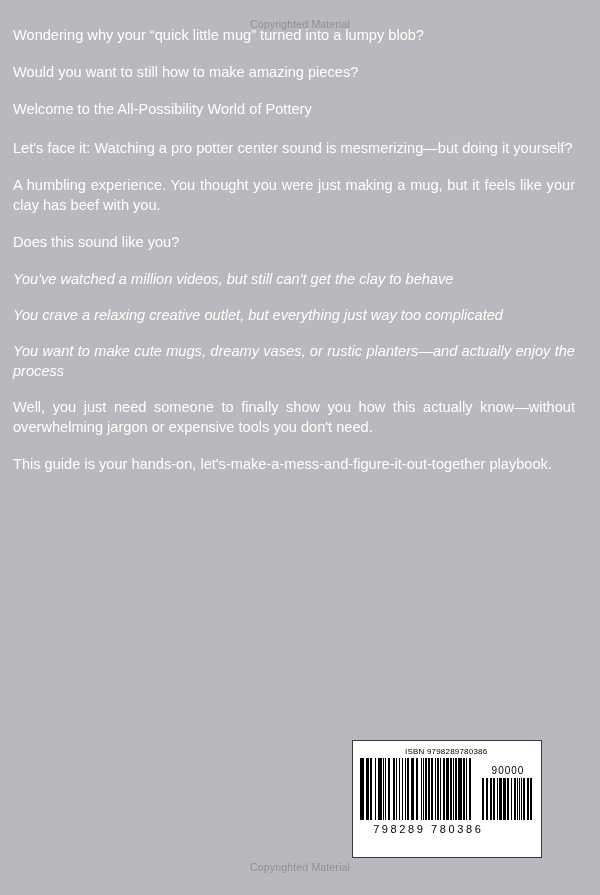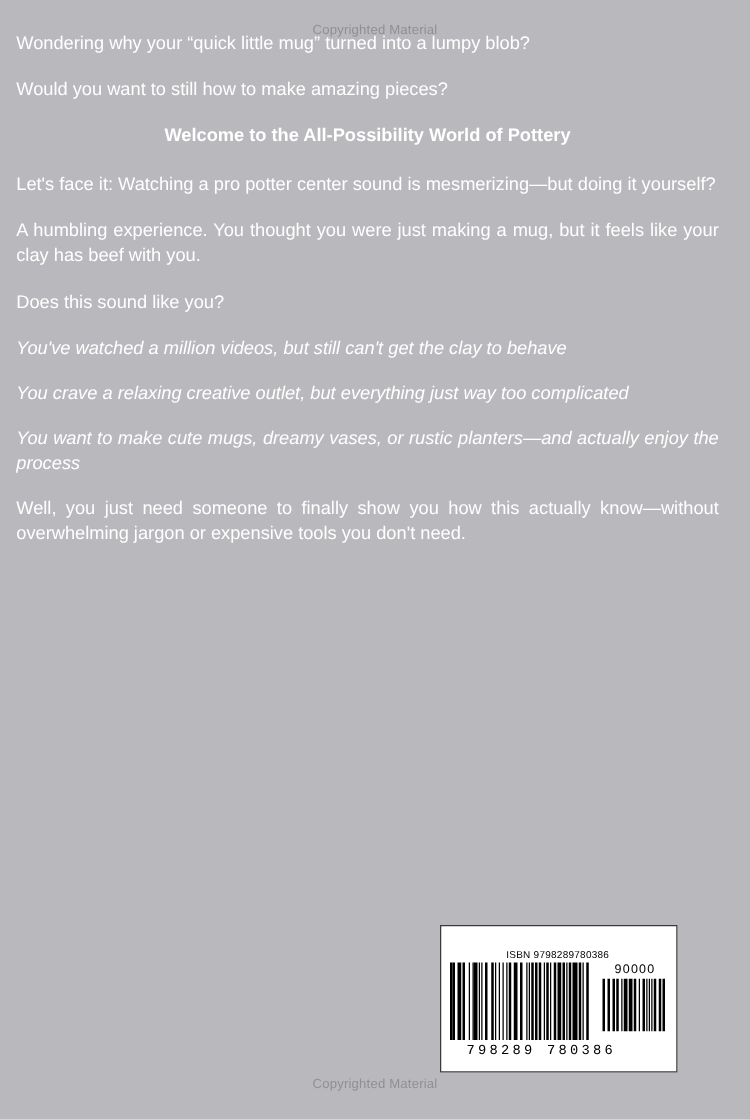--- a/index.html
+++ b/index.html
@@ -33,45 +33,45 @@
   }
   p {
     margin: 0 0 17px 0;
     font-size: 14.6px;
     line-height: 1.37;
     text-align: justify;
     text-justify: inter-word;
     color: #ffffff;
   }
   p.nojust { text-align: left; }
-  p.bold { font-weight: bold; margin-bottom: 19px; text-align: center; }
+  p.bold { font-weight: normal; margin-bottom: 19px; }
   p.italic { font-style: italic; }
   p.tight { margin-bottom: 16px; }
 
   .barcode-box {
     position: absolute;
     left: 352px;
     top: 740px;
     width: 190px;
     height: 118px;
     background: #ffffff;
     border: 1px solid #3a3a3a;
     padding: 4px 5px 3px 5px;
   }
   .isbn-text {
     font-family: "Liberation Sans", sans-serif;
     font-size: 8px;
     color: #000000;
-    margin: 14px 0 2px 3px;
+    margin: 2px 0 2px 3px;
     letter-spacing: 0.2px;
     padding-left: 44px;
   }
   .bars-row {
     display: flex;
-    align-items: flex-start;
+    align-items: flex-end;
     justify-content: space-between;
     padding: 0 2px;
   }
   .bars {
     height: 62px;
     display: flex;
     align-items: flex-start;
   }
   .bars span { display: block; height: 100%; background: #000; }
   .bars-main { width: 112px; }
@@ -79,21 +79,21 @@
   .price-label {
     font-family: "Liberation Sans", sans-serif;
     font-size: 10px;
     color: #000;
     text-align: center;
     letter-spacing: 1px;
     margin-bottom: 2px;
   }
   .small-wrap { text-align: center; }
   .ean-digits {
-    font-family: Liberation Mono, monospace;
+    font-family: Liberation Sans, sans-serif;
     font-size: 11px;
     color: #000;
     letter-spacing: 2.6px;
     margin-top: 3px;
     padding-left: 4px;
   }
   .ean-row { display: flex; align-items: flex-end; gap: 3px; padding-left: 2px;}
   .ean-lead { font-size: 11px; }
 </style>
 </head>
@@ -105,20 +105,21 @@
   <p class="nojust">Wondering why your “quick little mug” turned into a lumpy blob?</p>
   <p class="nojust">Would you want to still how to make amazing pieces?</p>
   <p class="nojust bold">Welcome to the All-Possibility World of Pottery</p>
   <p class="justify">Let's face it: Watching a pro potter center sound is mesmerizing—but doing it yourself?</p>
   <p class="justify">A humbling experience. You thought you were just making a mug, but it feels like your clay has beef with you.</p>
   <p class="nojust">Does this sound like you?</p>
   <p class="nojust italic tight">You've watched a million videos, but still can't get the clay to behave</p>
   <p class="nojust italic tight">You crave a relaxing creative outlet, but everything just way too complicated</p>
   <p class="justify italic tight">You want to make cute mugs, dreamy vases, or rustic planters—and actually enjoy the process</p>
   <p class="justify">Well, you just need someone to finally show you how this actually know—without overwhelming jargon or expensive tools you don't need.</p>
+  <p class="justify">This guide is your hands-on, let's-make-a-mess-and-figure-it-out-together playbook.</p>
 </div>
 
 <div class="barcode-box">
   <div class="isbn-text">ISBN 9798289780386</div>
   <div class="bars-row">
     <div class="bars bars-main">
         <span style="width:2px;background:#000"></span>
         <span style="width:1px;background:transparent"></span>
         <span style="width:2px;background:#000"></span>
         <span style="width:3px;background:transparent"></span>

